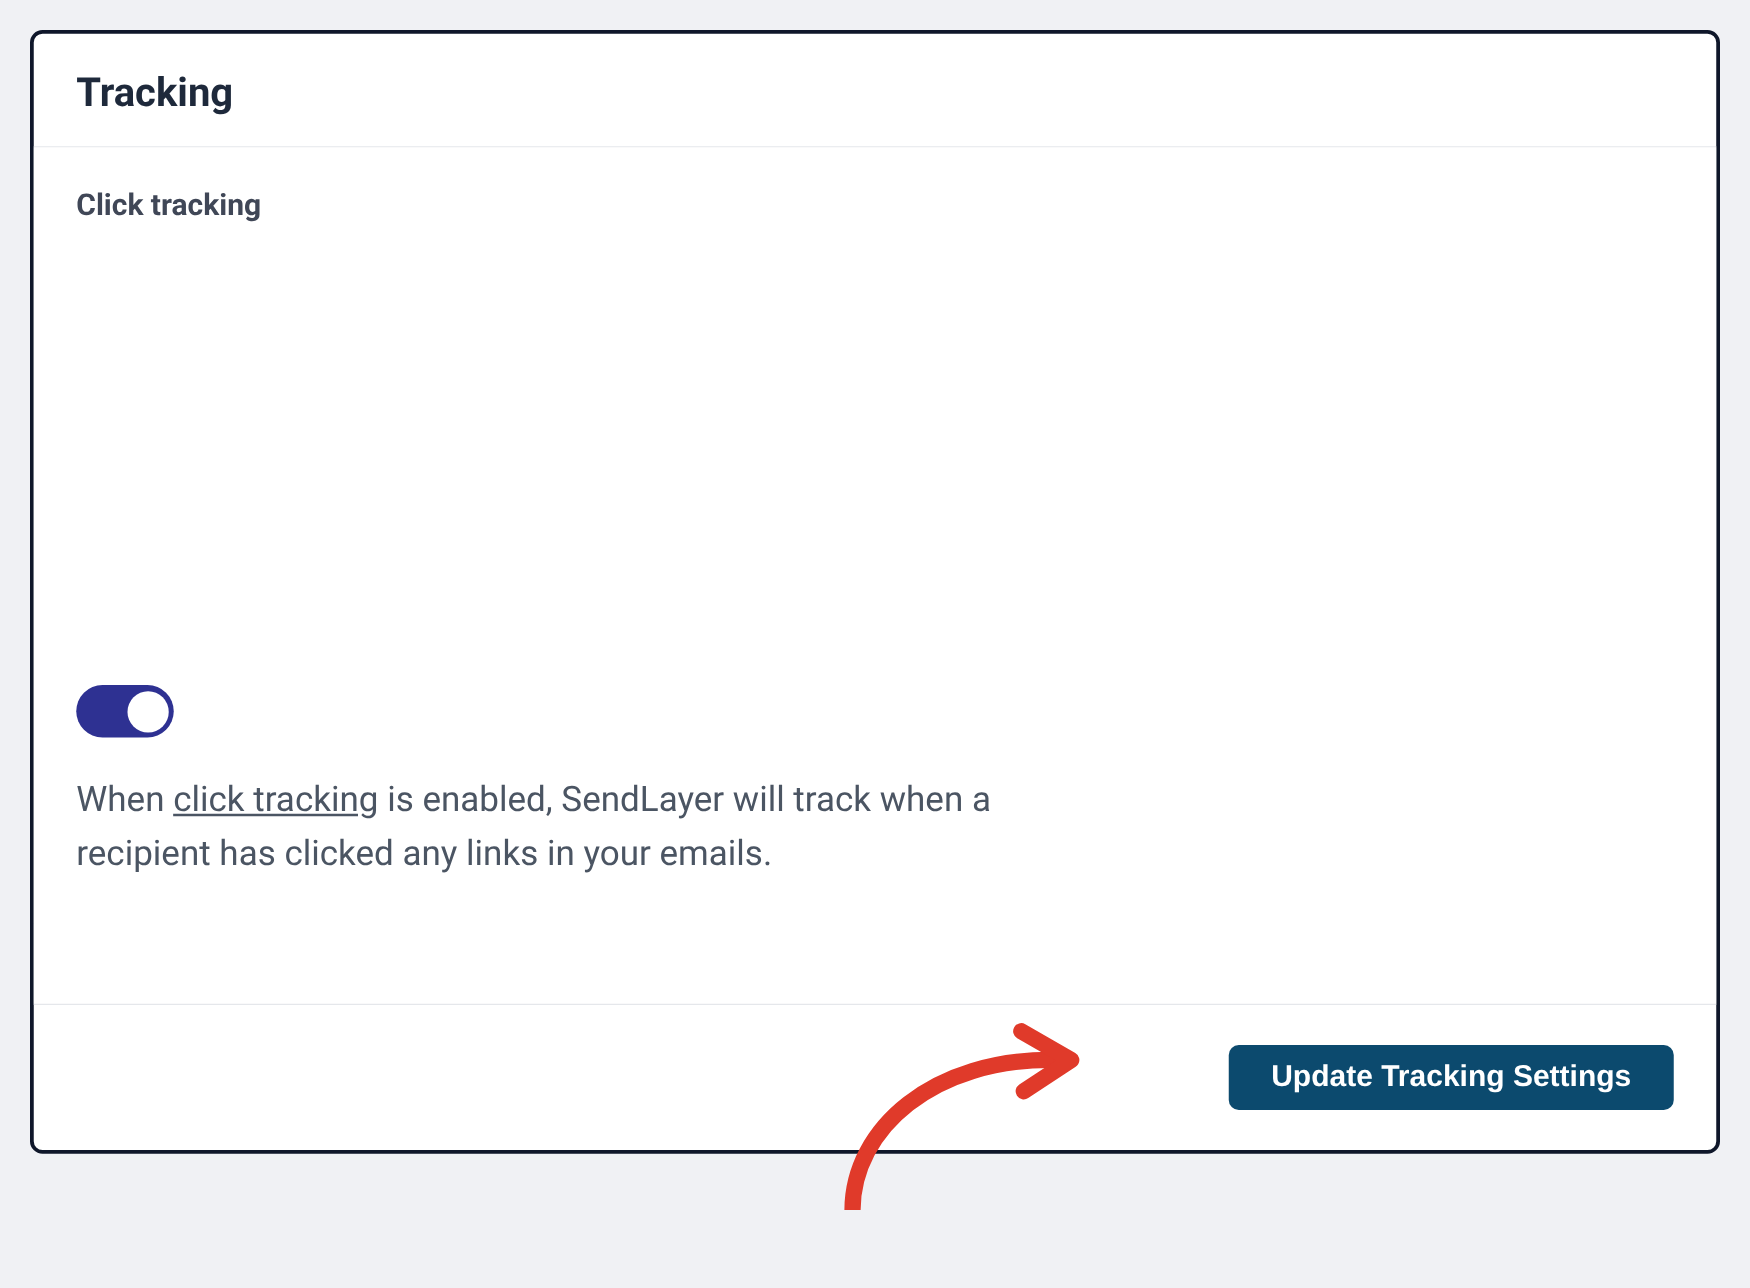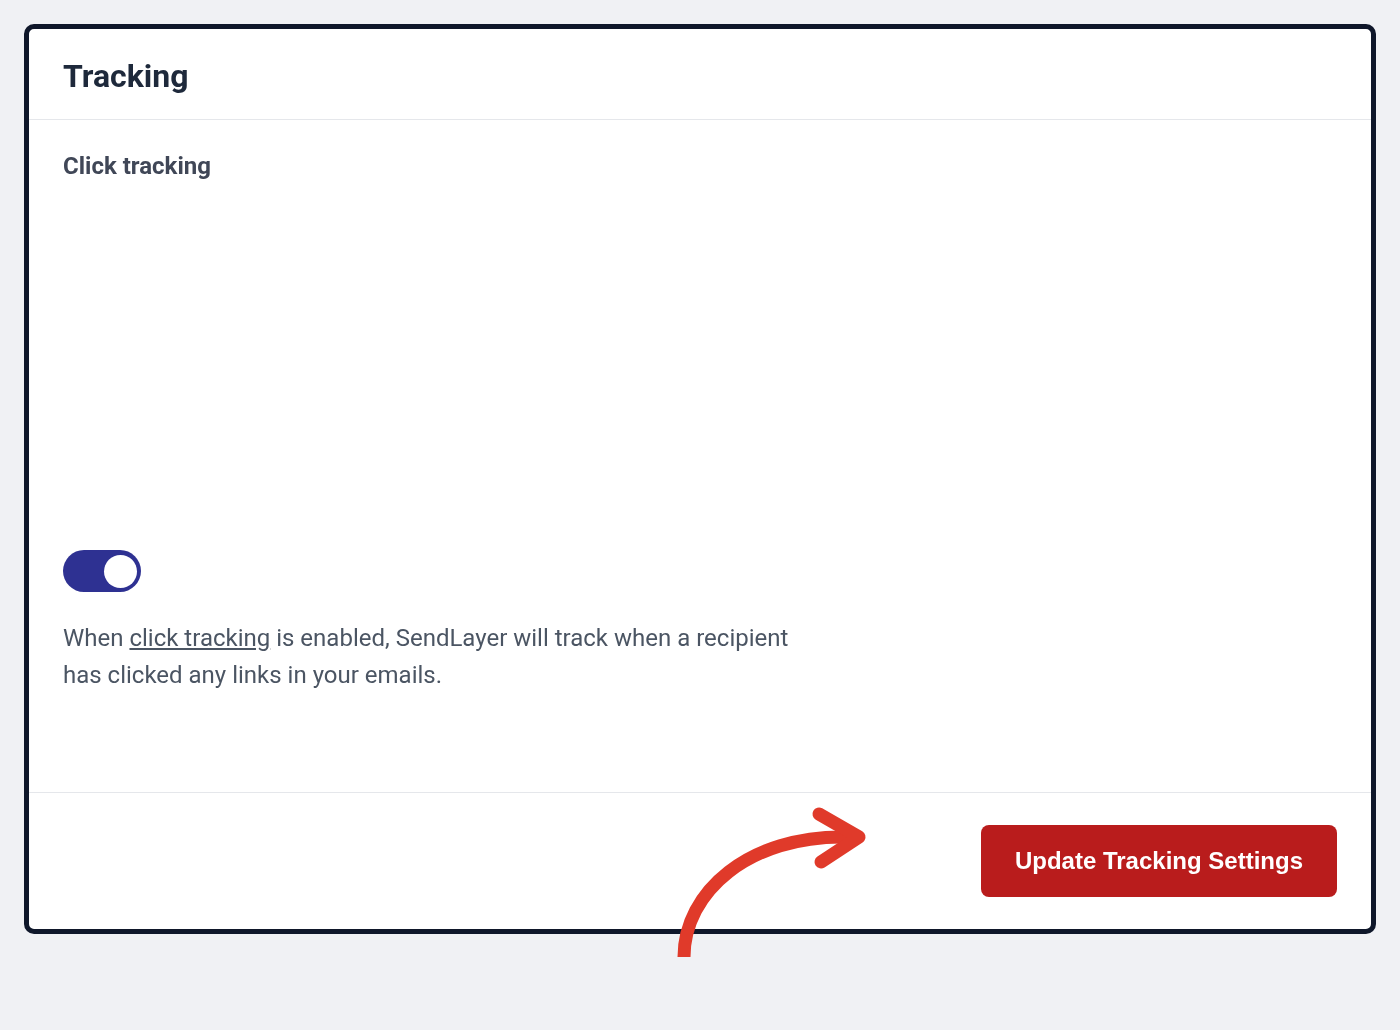--- a/index.html
+++ b/index.html
@@ -9,21 +9,21 @@
     }
     body {
       font-family: -apple-system, BlinkMacSystemFont, 'Segoe UI', Roboto, Helvetica, Arial, sans-serif;
       background: #f0f1f4;
       padding: 24px;
       width: 1400px;
       height: 1030px;
     }
     .card {
       background: #ffffff;
-      border: 5px solid #0f172a;
+      border: 3px solid #0f172a;
       border-radius: 10px;
       overflow: visible;
       position: relative;
     }
     .card-header {
       padding: 28px 34px 24px 34px;
       border-bottom: 1px solid #e5e7eb;
     }
     .card-title {
       font-size: 32px;
@@ -72,43 +72,43 @@
       content: "";
       position: absolute;
       top: -5px;
       left: -5px;
       right: -5px;
       bottom: -5px;
       border: 3px solid #2e3192;
       border-radius: 27px;
     }
     .setting-desc {
-      font-size: 24px;
+      font-size: 28px;
       color: #4b5563;
       line-height: 1.55;
       margin-top: 24px;
       max-width: 740px;
     }
     .setting-desc a {
       color: #4b5563;
       text-decoration: underline;
     }
     .card-footer {
       padding: 32px 34px;
       display: flex;
       justify-content: flex-end;
       border-top: 1px solid #e5e7eb;
       position: relative;
     }
     .primary-btn {
-      background: #b91c1c;
+      background: #0c4a6e;
       color: #ffffff;
       font-size: 24px;
       font-weight: 700;
-      padding: 22px 34px;
+      padding: 12px 34px;
       border: none;
       border-radius: 8px;
       cursor: pointer;
     }
     .arrow-annotation {
       position: absolute;
       left: 620px;
       top: 4px;
       pointer-events: none;
     }

